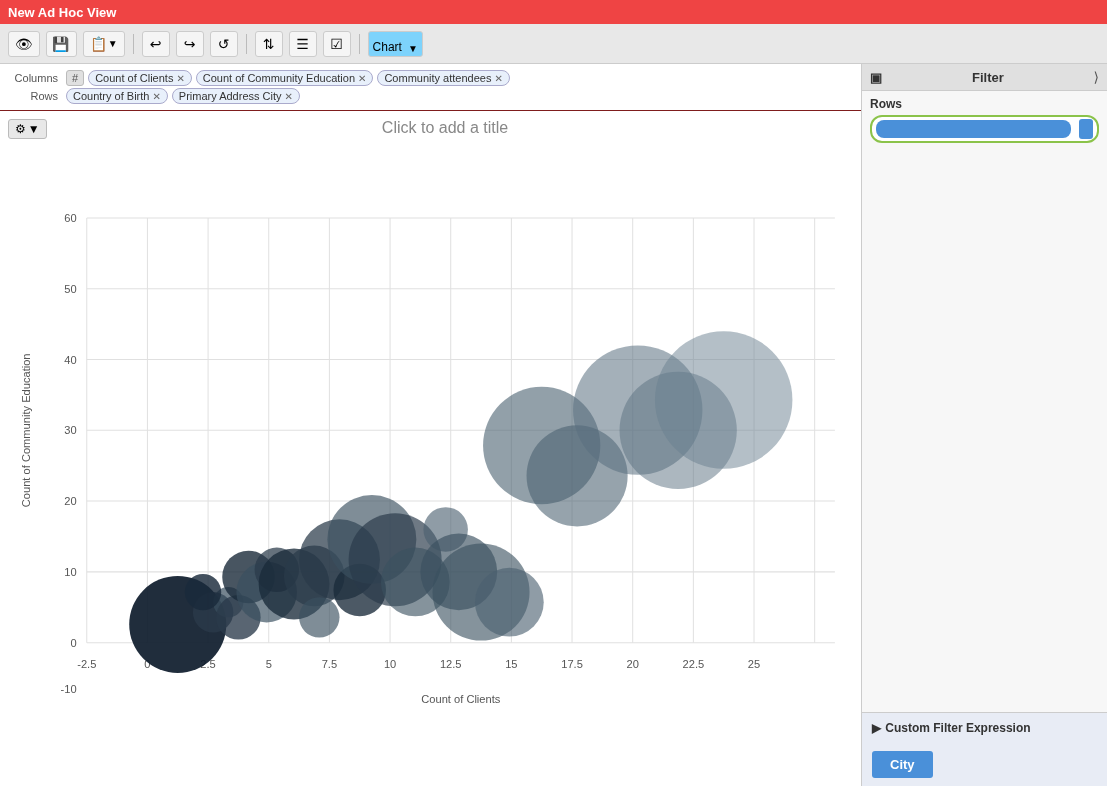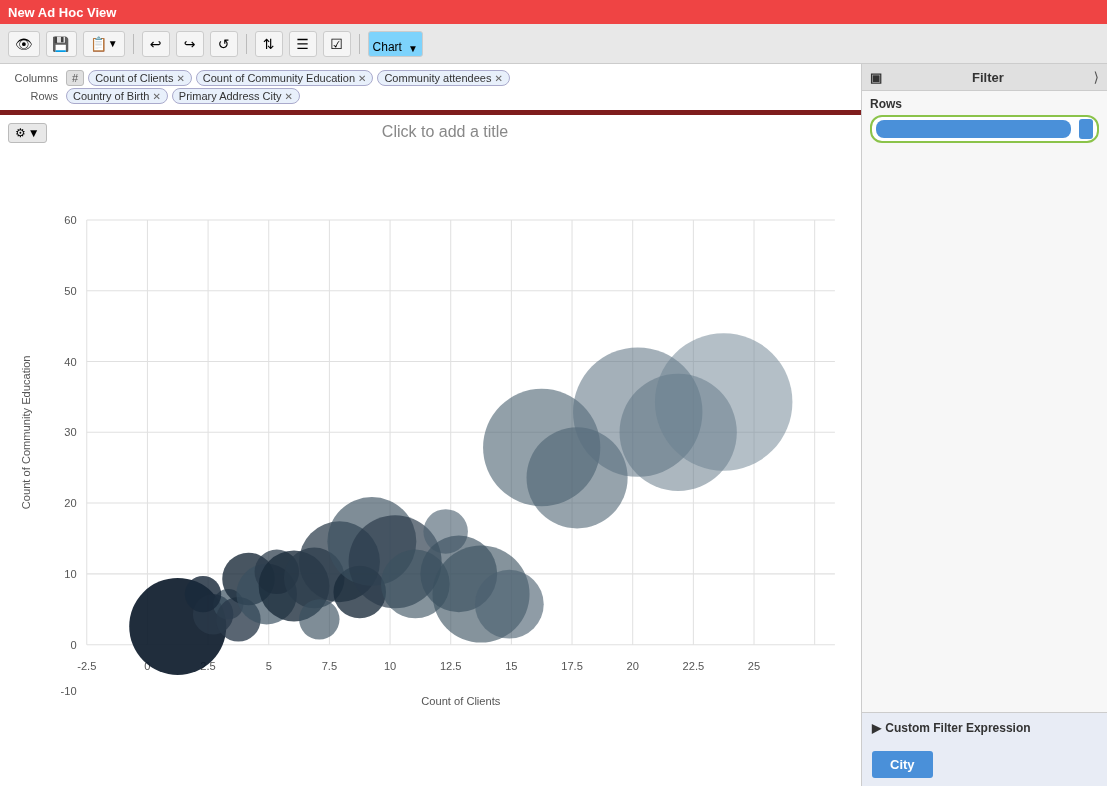--- a/index.html
+++ b/index.html
@@ -65,21 +65,21 @@
     #chart-area {
       flex: 1;
       background: white;
       display: flex;
       flex-direction: column;
       border-right: 1px solid #ccc;
     }
 
     
     #fields-bar {
-      border-bottom: 5px solid #7f1d1d;
+      border-bottom: 1px solid #7f1d1d;
       padding: 4px 8px;
     }
 
     .fields-row {
       display: flex;
       align-items: center;
       margin: 2px 0;
       gap: 4px;
     }
 

